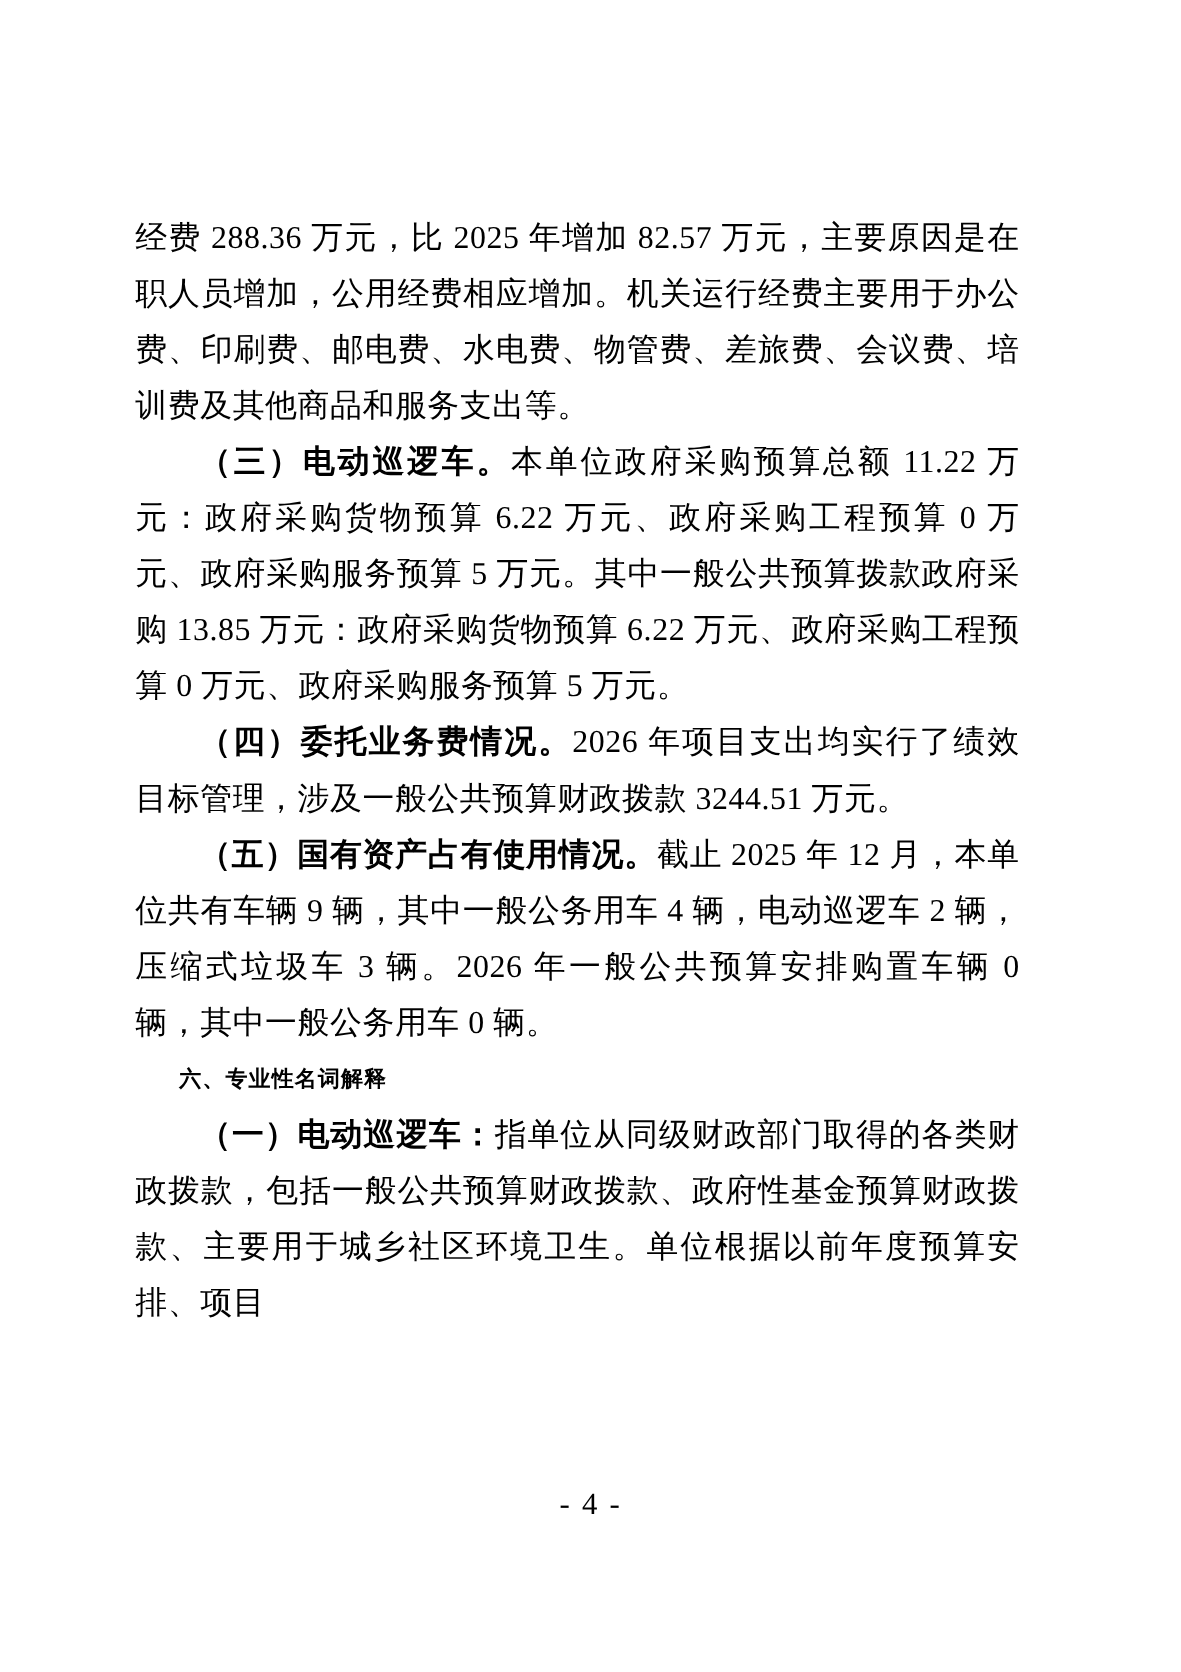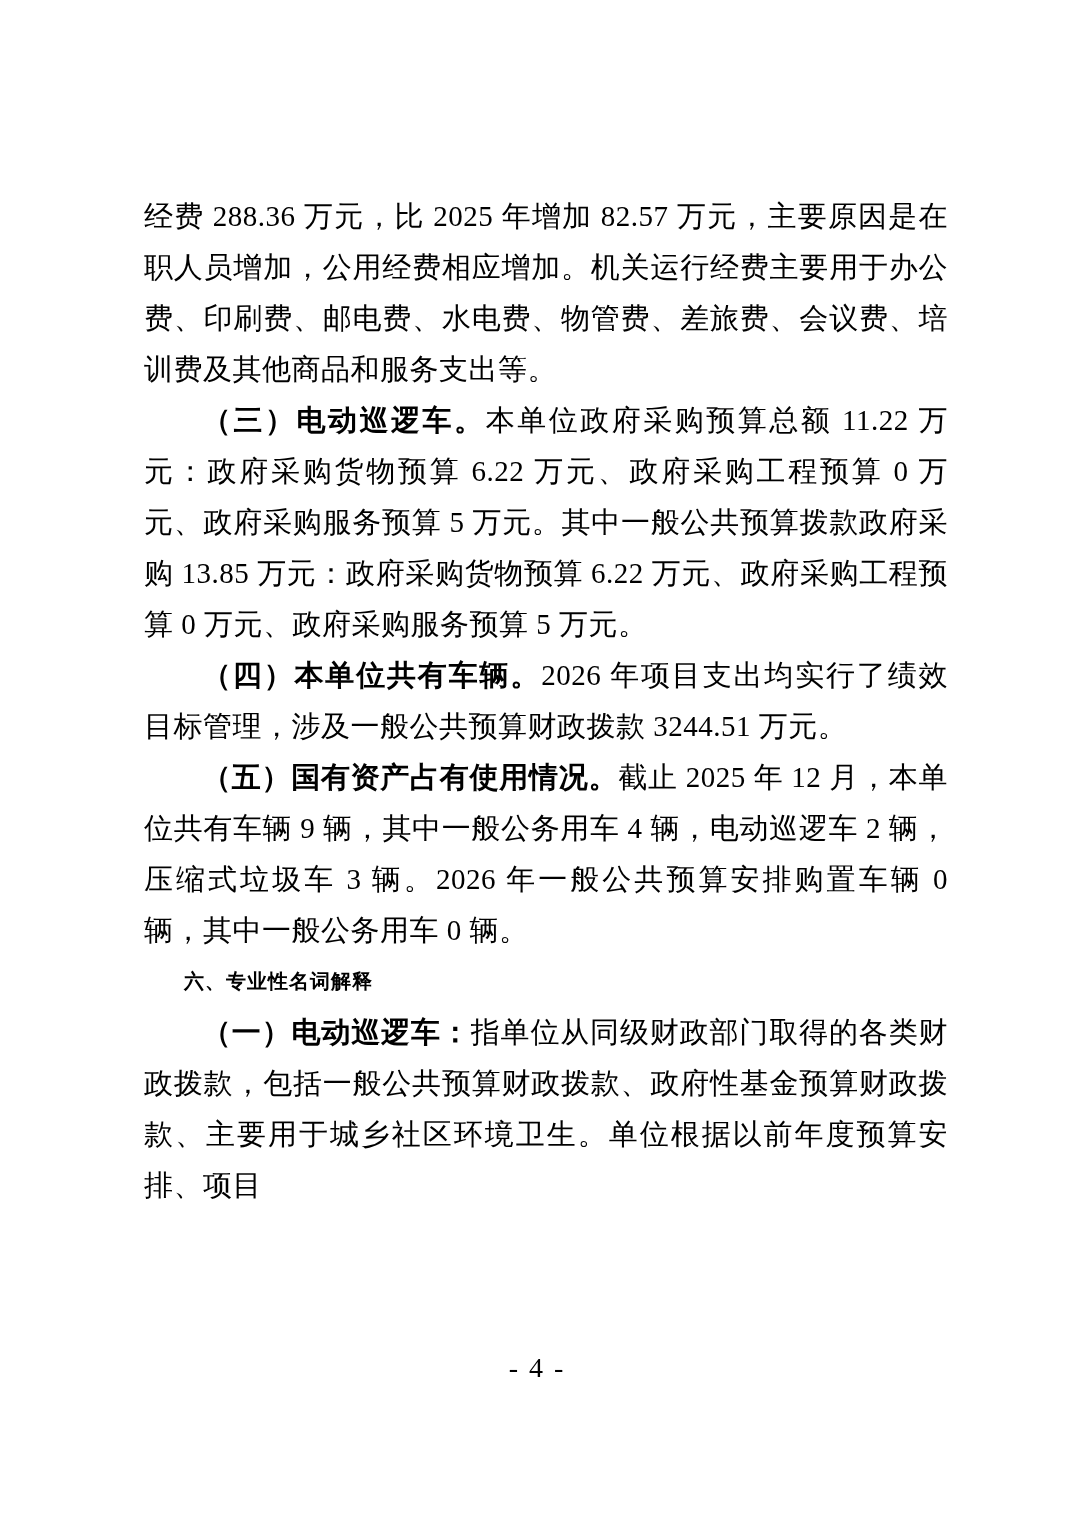--- a/index.html
+++ b/index.html
@@ -18,21 +18,21 @@
   .page {
     position: absolute;
     left: 0;
     top: 0;
     width: 1074px;
     height: 1520px;
     background: #ffffff;
   }
   .content {
     position: absolute;
-    left: 144px;
+    left: 123px;
     top: 191px;
     width: 804px;
     font-size: 29px;
     line-height: 51px;
     text-align: justify;
     text-justify: inter-ideograph;
     letter-spacing: 0.5px;
   }
   p.para {
     margin: 0;
@@ -70,21 +70,21 @@
 <body>
 
 <div class="page">
   <div class="content">
 
     <p class="para first"><span class="body-text">经费 288.36 万元，比 2025 年增加 82.57 万元，主要原因是在职人员增加，公用经费相应增加。机关运行经费主要用于办公费、印刷费、邮电费、水电费、物管费、差旅费、会议费、培训费及其他商品和服务支出等。</span></p>
 
 
     <p class="para"><span class="lead">（三）电动巡逻车。</span><span class="body-text">本单位政府采购预算总额 11.22 万元：政府采购货物预算 6.22 万元、政府采购工程预算 0 万元、政府采购服务预算 5 万元。其中一般公共预算拨款政府采购 13.85 万元：政府采购货物预算 6.22 万元、政府采购工程预算 0 万元、政府采购服务预算 5 万元。</span></p>
 
-    <p class="para"><span class="lead">（四）本单位共有车辆。</span><span class="body-text">2026 年项目支出均实行了绩效目标管理，涉及一般公共预算财政拨款 3244.51 万元。</span></p>
+    <p class="para"><span class="lead">（四）委托业务费情况。</span><span class="body-text">2026 年项目支出均实行了绩效目标管理，涉及一般公共预算财政拨款 3244.51 万元。</span></p>
 
     <p class="para"><span class="lead">（五）国有资产占有使用情况。</span><span class="body-text">截止 2025 年 12 月，本单位共有车辆 9 辆，其中一般公务用车 4 辆，电动巡逻车 2 辆，压缩式垃圾车 3 辆。2026 年一般公共预算安排购置车辆 0 辆，其中一般公务用车 0 辆。</span></p>
 
     <h2 class="heading">六、专业性名词解释</h2>
 
     <p class="para"><span class="lead">（一）电动巡逻车：</span><span class="body-text">指单位从同级财政部门取得的各类财政拨款，包括一般公共预算财政拨款、政府性基金预算财政拨款、主要用于城乡社区环境卫生。单位根据以前年度预算安排、项目</span></p>
 
   </div>
 
   <div class="footer">- 4 -</div>

